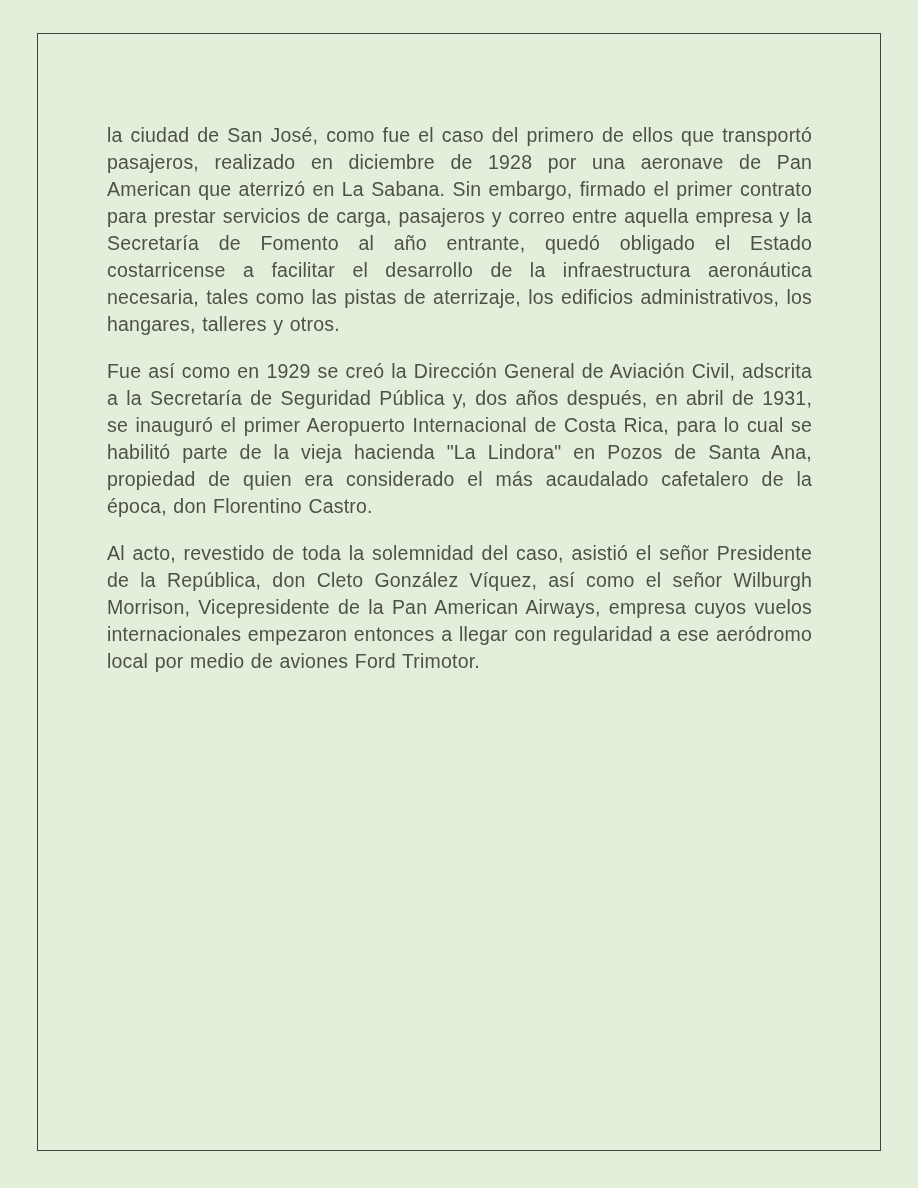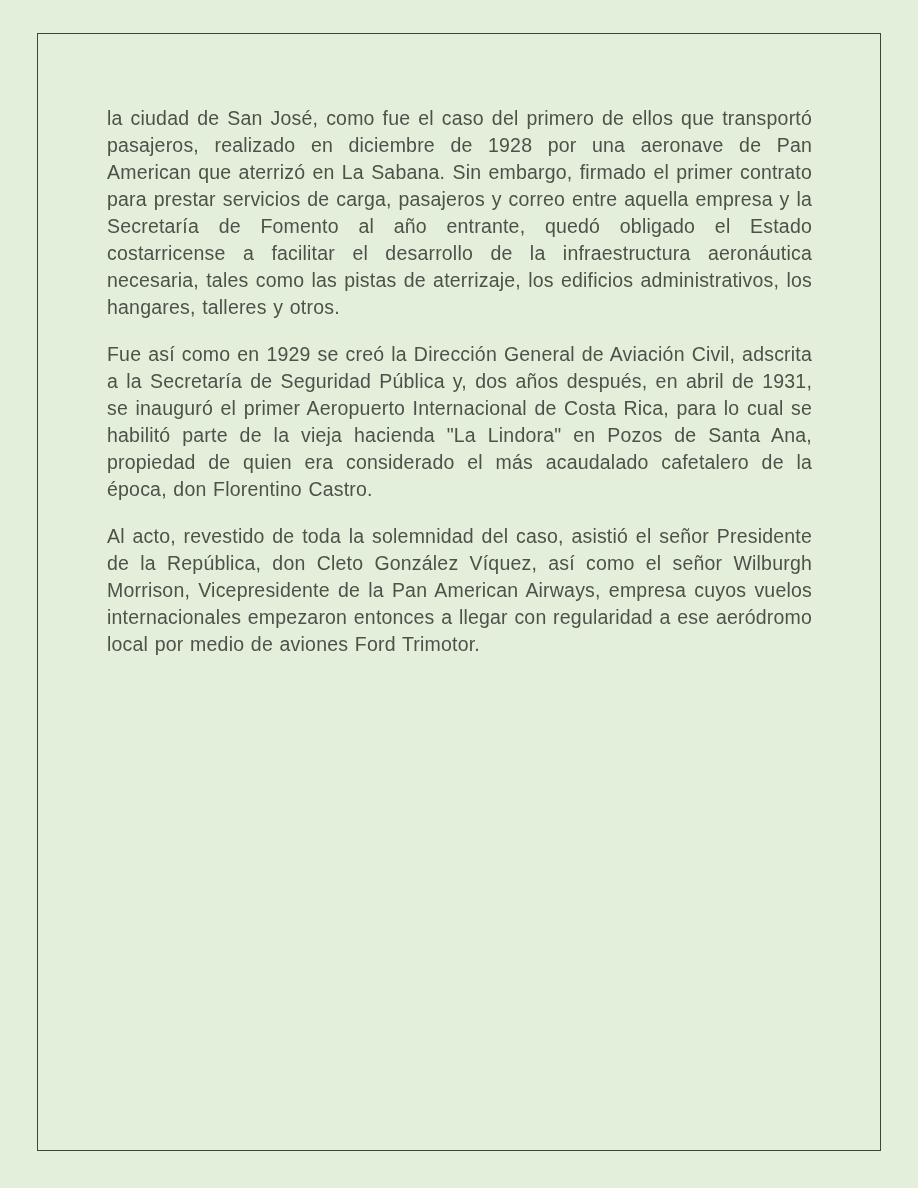--- a/index.html
+++ b/index.html
@@ -25,21 +25,21 @@
     left: 37px;
     top: 33px;
     width: 844px;
     height: 1118px;
     border: 1px solid var(--frame);
     background: var(--bg);
   }
   .text-block {
     position: absolute;
     left: 69px;
-    top: 71px;
+    top: 88px;
     width: 705px;
   }
   .text-block p {
     margin: 0 0 20px 0;
     font-size: 19.5px;
     line-height: 27px;
     letter-spacing: 0.2px;
     word-spacing: 1px;
     color: var(--ink);
     text-align: justify;

